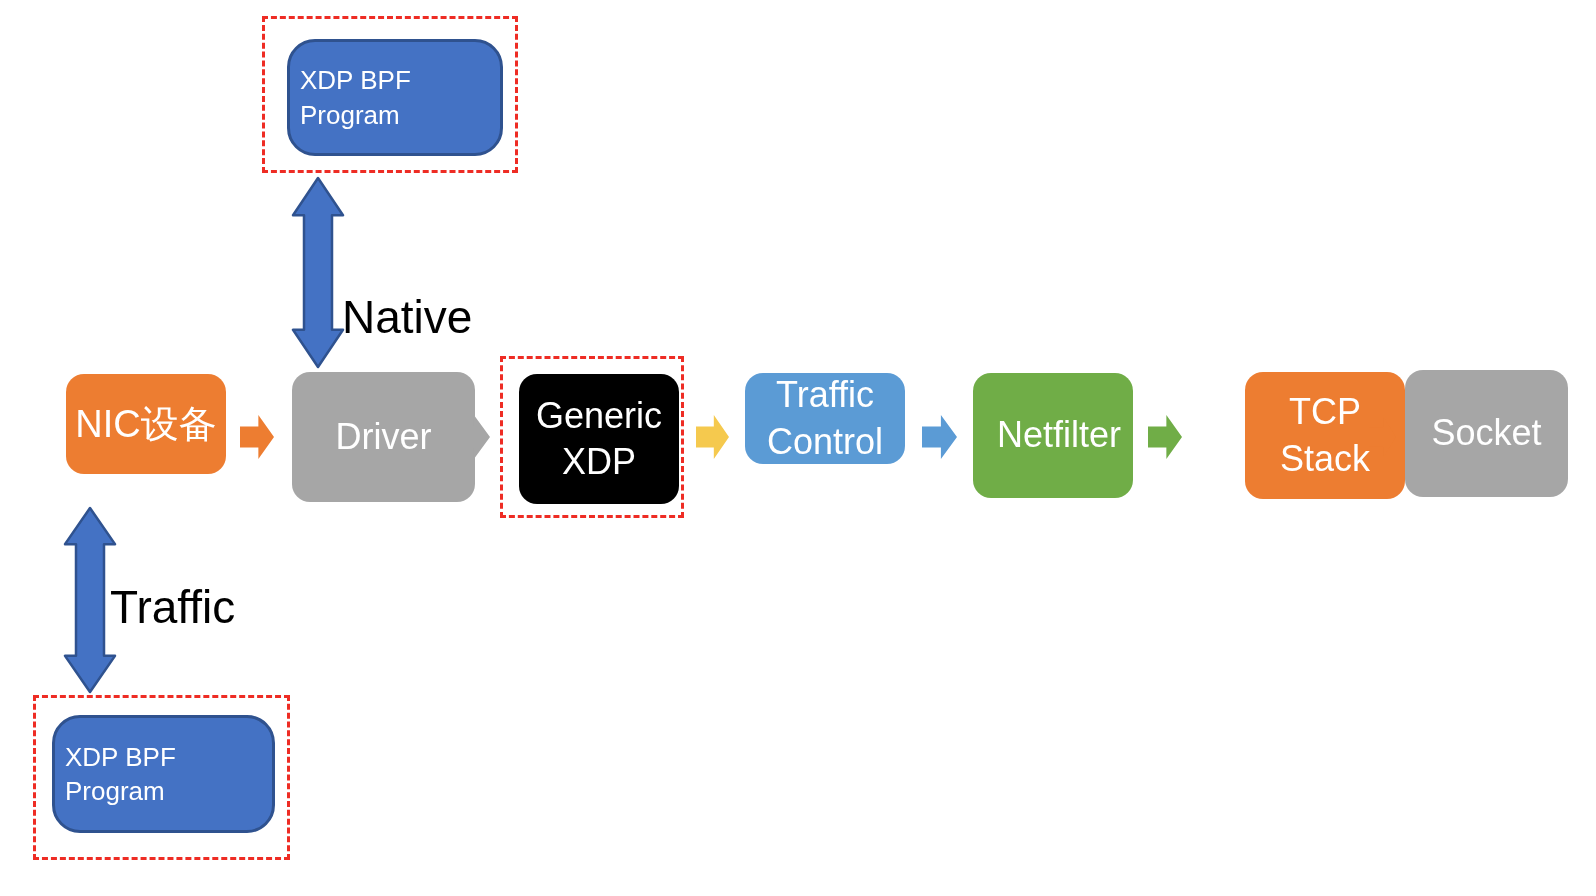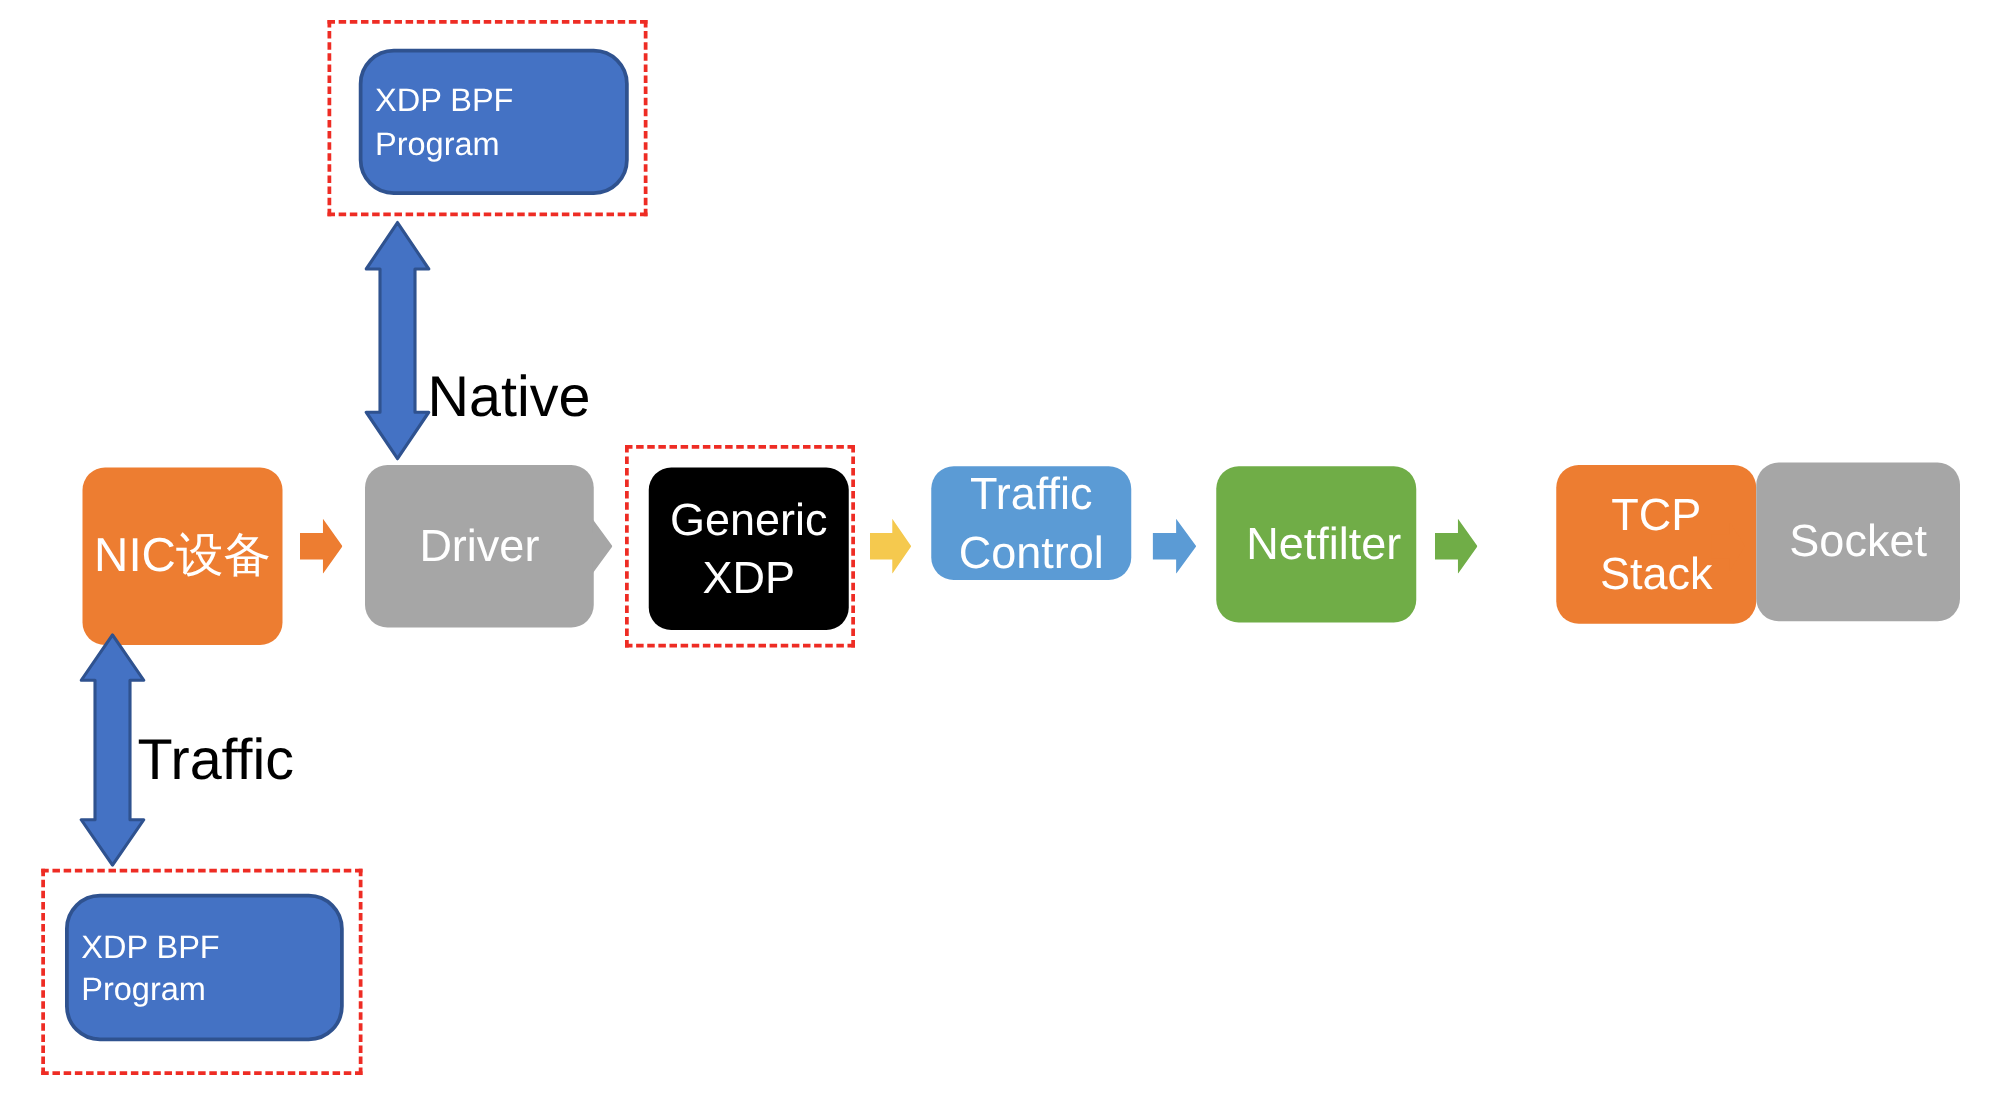--- a/index.html
+++ b/index.html
@@ -96,21 +96,21 @@
     <span>XDP BPF Program</span>
   </div>
 
   <div class="double-arrow" style="left:290px; top:176px; width:56px; height:193px;">
     <svg viewBox="0 0 56 192" preserveAspectRatio="none">
       <polygon points="28,2 53,39 42,39 42,153 53,153 28,190 3,153 14,153 14,39 3,39" fill="#4472C4" stroke="#2F528F" stroke-width="2.5" stroke-linejoin="round"></polygon>
     </svg>
   </div>
   <div class="connector-label" style="left:342px; top:246px;margin-top:44px;">Native</div>
 
-  <div class="node orange big-text" style="left:66px; top:374px; width:160px; height:142px;">
+  <div class="node orange big-text" style="left:66px; top:374px; width:160px; height:100px;">
     <span>NIC设备</span>
   </div>
 
   <div class="block-arrow orange" style="left:240px; top:415px; width:34px; height:44px;"></div>
 
   <div class="node gray" style="left:292px; top:372px; width:183px; height:130px;">
     <span>Driver</span>
   </div>
 
   <div class="block-arrow gray" style="left:455px; top:415px; width:35px; height:44px;"></div>

